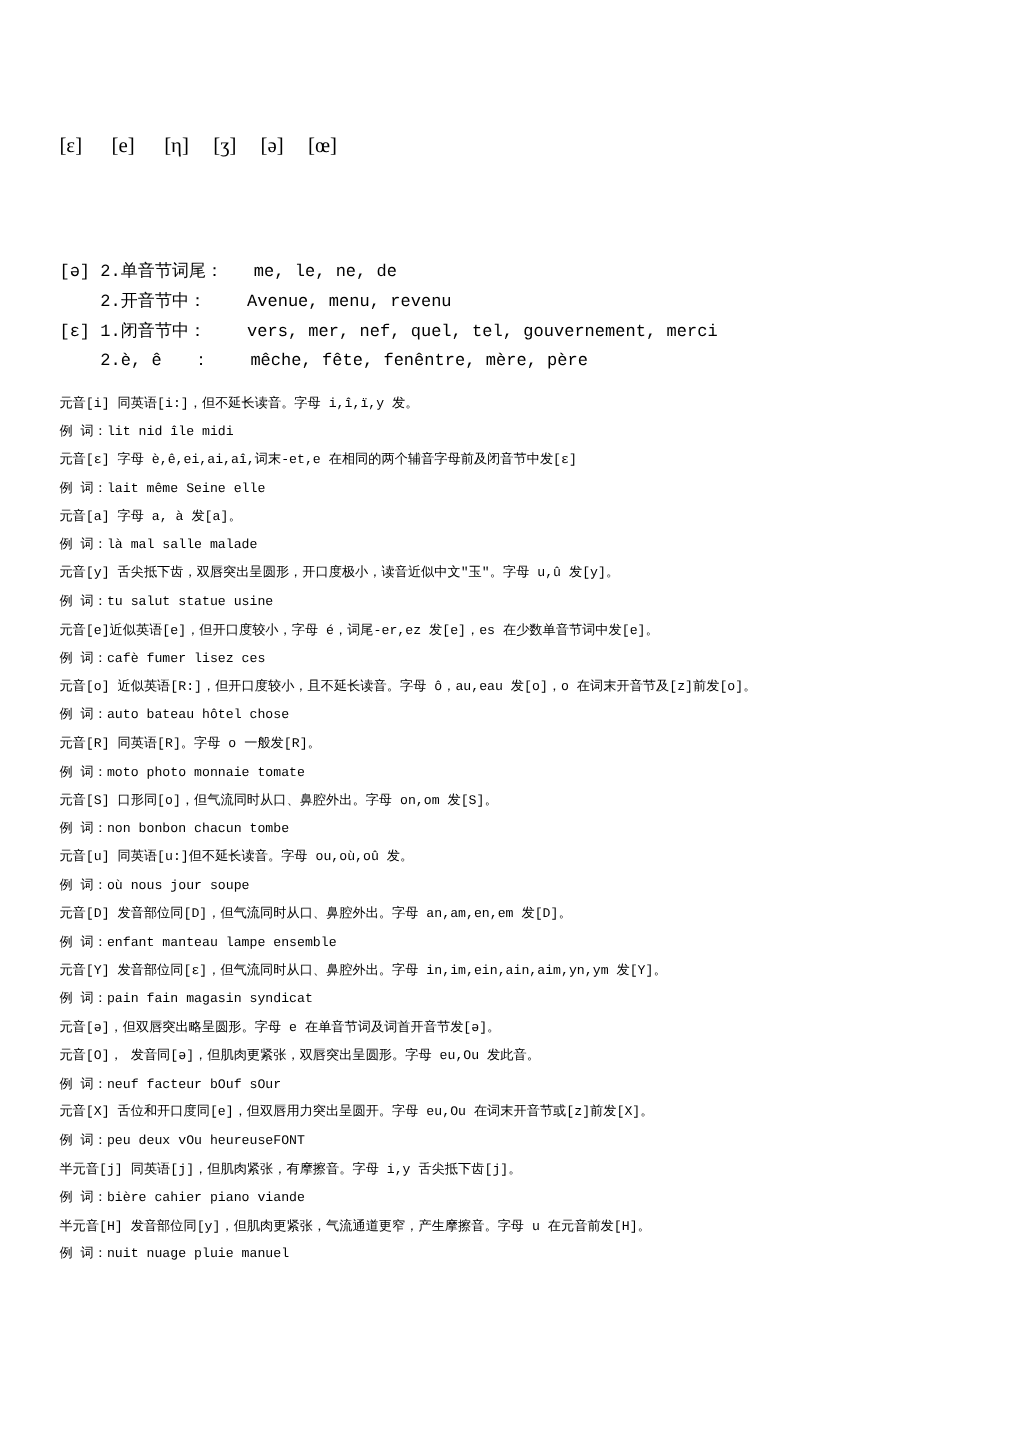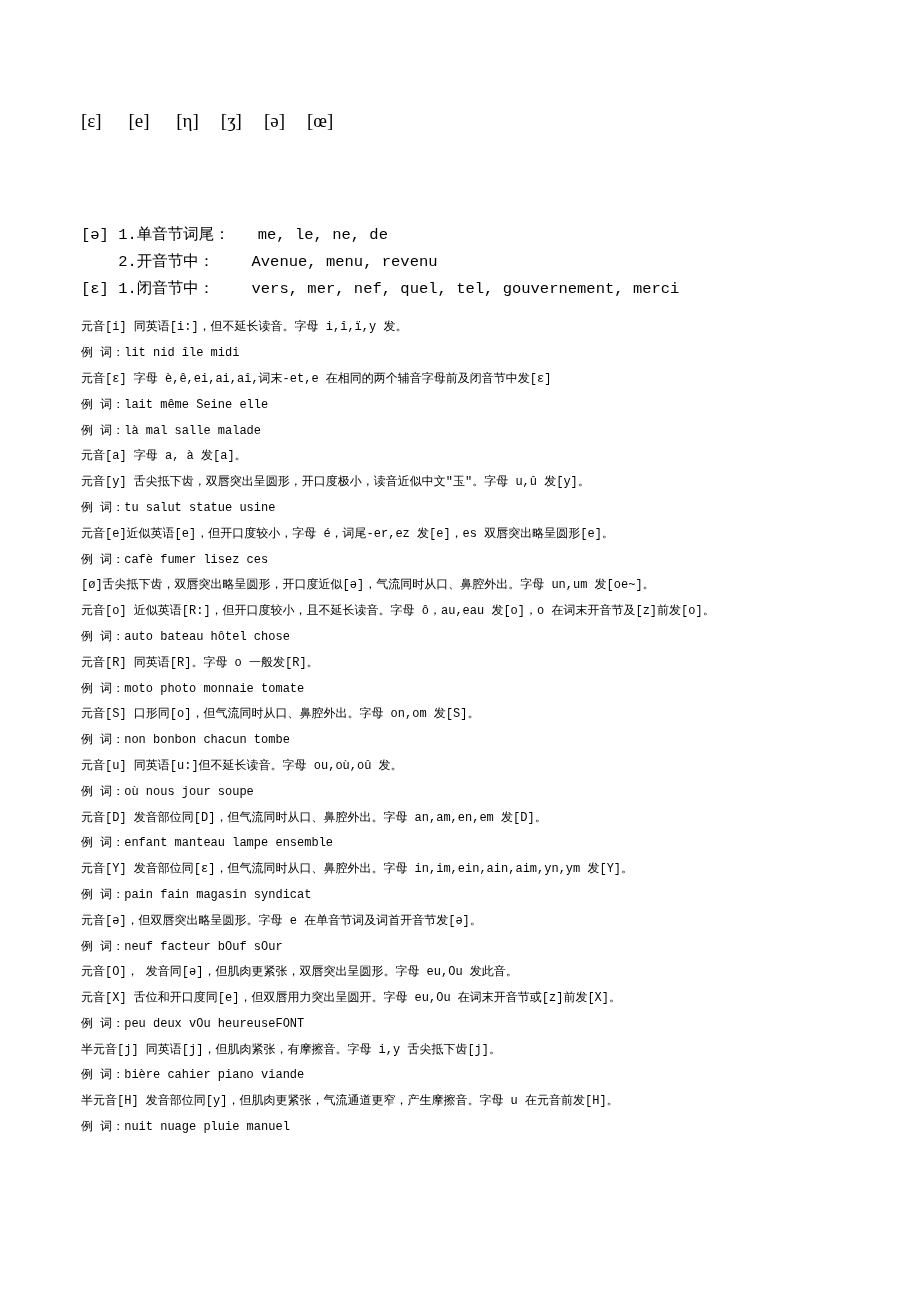--- a/index.html
+++ b/index.html
@@ -4,22 +4,23 @@
 <style>
   body {
     background: #ffffff;
     margin: 0;
     padding: 0;
     font-family: "SimSun", "宋体", serif;
     color: #000000;
     width: 920px;
   }
   .page {
-    padding: 110px 130px 80px 81px;
+    padding: 110px 130px 80px 54px;
     box-sizing: border-box;
+    margin-top: 12px;
   }
   .phonetic-header {
     font-family: "Times New Roman", serif;
     font-size: 19px;
     letter-spacing: 0;
     margin-bottom: 90px;
   }
   .phonetic-header span {
     margin-right: 22px;
   }
@@ -46,52 +47,52 @@
 
 <div class="page">
 
   <div class="phonetic-header">
     <span>[ε]</span>
     <span>[e]</span>
     <span>[η]</span><span>[ʒ]</span><span>[ə]</span><span>[œ]</span>
   </div>
 
   <div class="rule-block">
-    <div class="rule-line">[ə] 1.单音节词尾：   me, le, ne, de</div>
+    <div class="rule-line">[ə] 2.单音节词尾：   me, le, ne, de</div>
     <div class="rule-line">    2.开音节中：    Avenue, menu, revenu</div>
     <div class="rule-line">[ε] 1.闭音节中：    vers, mer, nef, quel, tel, gouvernement, merci</div>
+    <div class="rule-line">    2.è, ê   ：    mêche, fête, fenêntre, mère, père</div>
   </div>
 
   <div class="notes">
     <span class="note-line">元音[i]  同英语[i:]，但不延长读音。字母 i,î,ï,y 发。</span>
     <span class="note-line">例  词：lit nid île midi</span>
     <span class="note-line">元音[ε]  字母 è,ê,ei,ai,aî,词末-et,e 在相同的两个辅音字母前及闭音节中发[ε]</span>
     <span class="note-line">例  词：lait même Seine elle</span>
+    <span class="note-line">元音[a]  字母 a, à 发[a]。</span>
     <span class="note-line">例  词：là mal salle malade</span>
-    <span class="note-line">元音[a]  字母 a, à 发[a]。</span>
     <span class="note-line">元音[y] 舌尖抵下齿，双唇突出呈圆形，开口度极小，读音近似中文"玉"。字母 u,û 发[y]。</span>
     <span class="note-line">例  词：tu salut statue usine</span>
-    <span class="note-line">元音[e]近似英语[e]，但开口度较小，字母 é，词尾-er,ez 发[e]，es 双唇突出略呈圆形[e]。</span>
+    <span class="note-line">元音[e]近似英语[e]，但开口度较小，字母 é，词尾-er,ez 发[e]，es 在少数单音节词中发[e]。</span>
     <span class="note-line">例  词：cafè fumer lisez ces</span>
-    <span class="note-line">[ø]舌尖抵下齿，双唇突出略呈圆形，开口度近似[ə]，气流同时从口、鼻腔外出。字母 un,um 发[oe~]。</span>
     <span class="note-line">元音[o]  近似英语[R:]，但开口度较小，且不延长读音。字母 ô，au,eau 发[o]，o 在词末开音节及[z]前发[o]。</span>
     <span class="note-line">例  词：auto bateau hôtel chose</span>
     <span class="note-line">元音[R]  同英语[R]。字母 o 一般发[R]。</span>
     <span class="note-line">例  词：moto photo monnaie tomate</span>
     <span class="note-line">元音[S]  口形同[o]，但气流同时从口、鼻腔外出。字母 on,om 发[S]。</span>
     <span class="note-line">例  词：non bonbon chacun tombe</span>
     <span class="note-line">元音[u]  同英语[u:]但不延长读音。字母 ou,où,oû 发。</span>
     <span class="note-line">例  词：où nous jour soupe</span>
     <span class="note-line">元音[D]  发音部位同[D]，但气流同时从口、鼻腔外出。字母 an,am,en,em 发[D]。</span>
     <span class="note-line">例  词：enfant manteau lampe ensemble</span>
     <span class="note-line">元音[Y]  发音部位同[ε]，但气流同时从口、鼻腔外出。字母 in,im,ein,ain,aim,yn,ym 发[Y]。</span>
     <span class="note-line">例  词：pain fain magasin syndicat</span>
     <span class="note-line">元音[ə]，但双唇突出略呈圆形。字母 e 在单音节词及词首开音节发[ə]。</span>
+    <span class="note-line">元音[O]，  发音同[ə]，但肌肉更紧张，双唇突出呈圆形。字母 eu,Ou 发此音。</span>
     <span class="note-line">例  词：neuf facteur bOuf sOur</span>
-    <span class="note-line">元音[O]，  发音同[ə]，但肌肉更紧张，双唇突出呈圆形。字母 eu,Ou 发此音。</span>
     <span class="note-line">元音[X]  舌位和开口度同[e]，但双唇用力突出呈圆开。字母 eu,Ou 在词末开音节或[z]前发[X]。</span>
     <span class="note-line">例  词：peu deux vOu heureuseFONT</span>
     <span class="note-line">半元音[j]  同英语[j]，但肌肉紧张，有摩擦音。字母 i,y 舌尖抵下齿[j]。</span>
     <span class="note-line">例  词：bière cahier piano viande</span>
     <span class="note-line">半元音[H]  发音部位同[y]，但肌肉更紧张，气流通道更窄，产生摩擦音。字母 u 在元音前发[H]。</span>
     <span class="note-line">例  词：nuit nuage pluie manuel</span>
   </div>
 
 </div>
 

